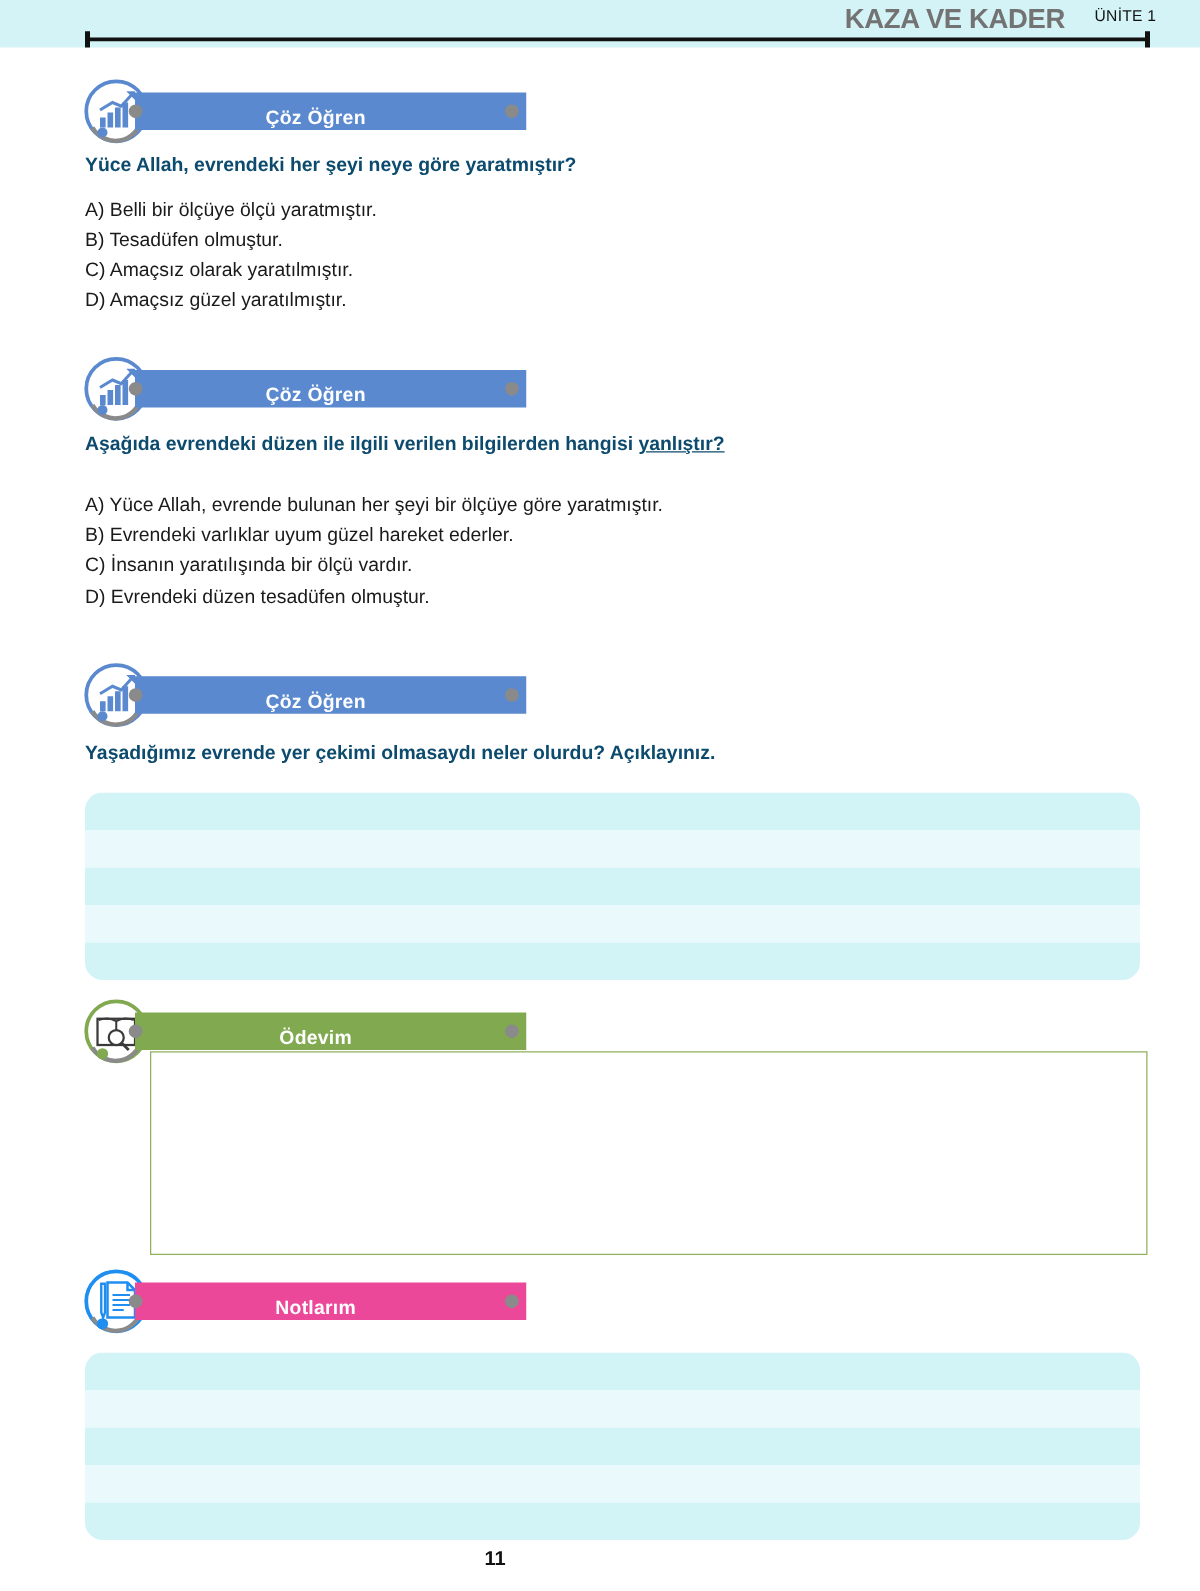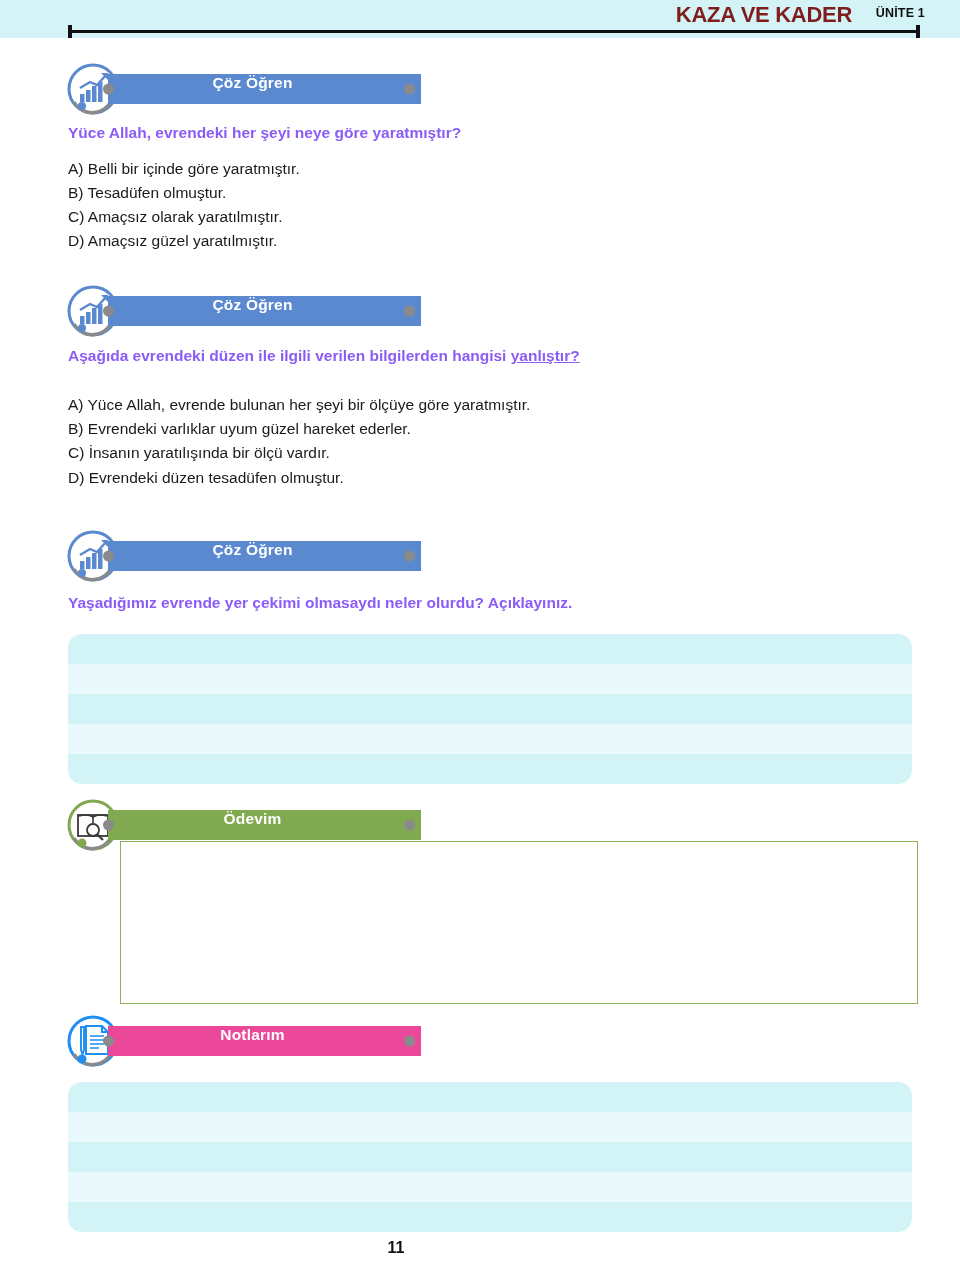--- a/index.html
+++ b/index.html
@@ -15,26 +15,26 @@
   
   .header-band {
     position: absolute; left: 0; top: 0;
     width: 960px; height: 38px;
     background: #d4f3f6;
   }
   .header-title {
     position: absolute; right: 108px; top: 2px;
     font-size: 22px; font-weight: bold;
     letter-spacing: -0.3px;
-    color: #7f1d1d;
+    color: #737373;
     white-space: nowrap;
   }
   .header-unit {
     position: absolute; right: 35px; top: 6px;
-    font-size: 12.5px; font-weight: bold;
+    font-size: 12.5px; font-weight: normal;
     color: #111111;
     letter-spacing: 0.2px;
     white-space: nowrap;
   }
   .header-rule {
     position: absolute; left: 68px; top: 30px;
     width: 852px; height: 3px;
     background: #111111;
   }
   .header-rule::before,
@@ -49,21 +49,21 @@
 
   
   .badge { position: absolute; height: 54px; }
   .badge-icon {
     position: absolute; left: 0; top: 0;
     width: 54px; height: 54px;
   }
   .badge-banner {
     position: absolute; top: 12px; left: 42px;
     height: 30px;
-    display: flex; align-items: flex-start; justify-content: center;
+    display: flex; align-items: flex-end; justify-content: center;
     color: #ffffff;
     font-size: 15.5px; font-weight: bold;
     letter-spacing: 0.2px;
     padding-right: 24px;
   }
   .badge-banner .knob {
     position: absolute; right: 6px; top: 50%;
     transform: translateY(-50%);
     width: 11px; height: 11px; border-radius: 50%;
     background: #8a8a8a;
@@ -75,21 +75,21 @@
     background: #8a8a8a;
   }
   .badge-blue   .badge-banner { background: #5b89d0; width: 313px; }
   .badge-green  .badge-banner { background: #81a94f; width: 313px; }
   .badge-bright .badge-banner { background: #ec4899; width: 313px; }
 
   
   .q-stem {
     position: absolute;
     font-size: 15.5px; font-weight: bold;
-    color: #8b5cf6;
+    color: #0c4a6e;
     white-space: nowrap;
   }
   .q-stem .u { text-decoration: underline; }
   .q-option {
     position: absolute;
     font-size: 15.5px; font-weight: normal;
     color: #1a1a1a;
     white-space: nowrap;
   }
 
@@ -141,21 +141,21 @@
     </svg>
   </span>
   <div class="badge-banner">
     <span class="knob-left"></span>
     <span>Çöz Öğren</span>
     <span class="knob"></span>
   </div>
 </div>
 
 <div class="q-stem" style="left:68px; top:124px;">Yüce Allah, evrendeki her şeyi neye göre yaratmıştır?</div>
-<div class="q-option" style="left:68px; top:160px;">A) Belli bir içinde göre yaratmıştır.</div>
+<div class="q-option" style="left:68px; top:160px;">A) Belli bir ölçüye ölçü yaratmıştır.</div>
 <div class="q-option" style="left:68px; top:184px;">B) Tesadüfen olmuştur.</div>
 <div class="q-option" style="left:68px; top:208px;">C) Amaçsız olarak yaratılmıştır.</div>
 <div class="q-option" style="left:68px; top:232px;">D) Amaçsız güzel yaratılmıştır.</div>
 
 <div class="badge badge-blue" style="left:66px; top:284px;">
   <span class="badge-icon">
     <svg viewBox="0 0 54 54" width="54" height="54">
       <circle cx="27" cy="27" r="24" fill="#ffffff" stroke="#5b89d0" stroke-width="3"></circle>
       <path d="M8 40 A21 21 0 0 0 47 33" fill="none" stroke="#8a8a8a" stroke-width="3.5"></path>
       <circle cx="16" cy="44" r="4" fill="#5b89d0"></circle>

